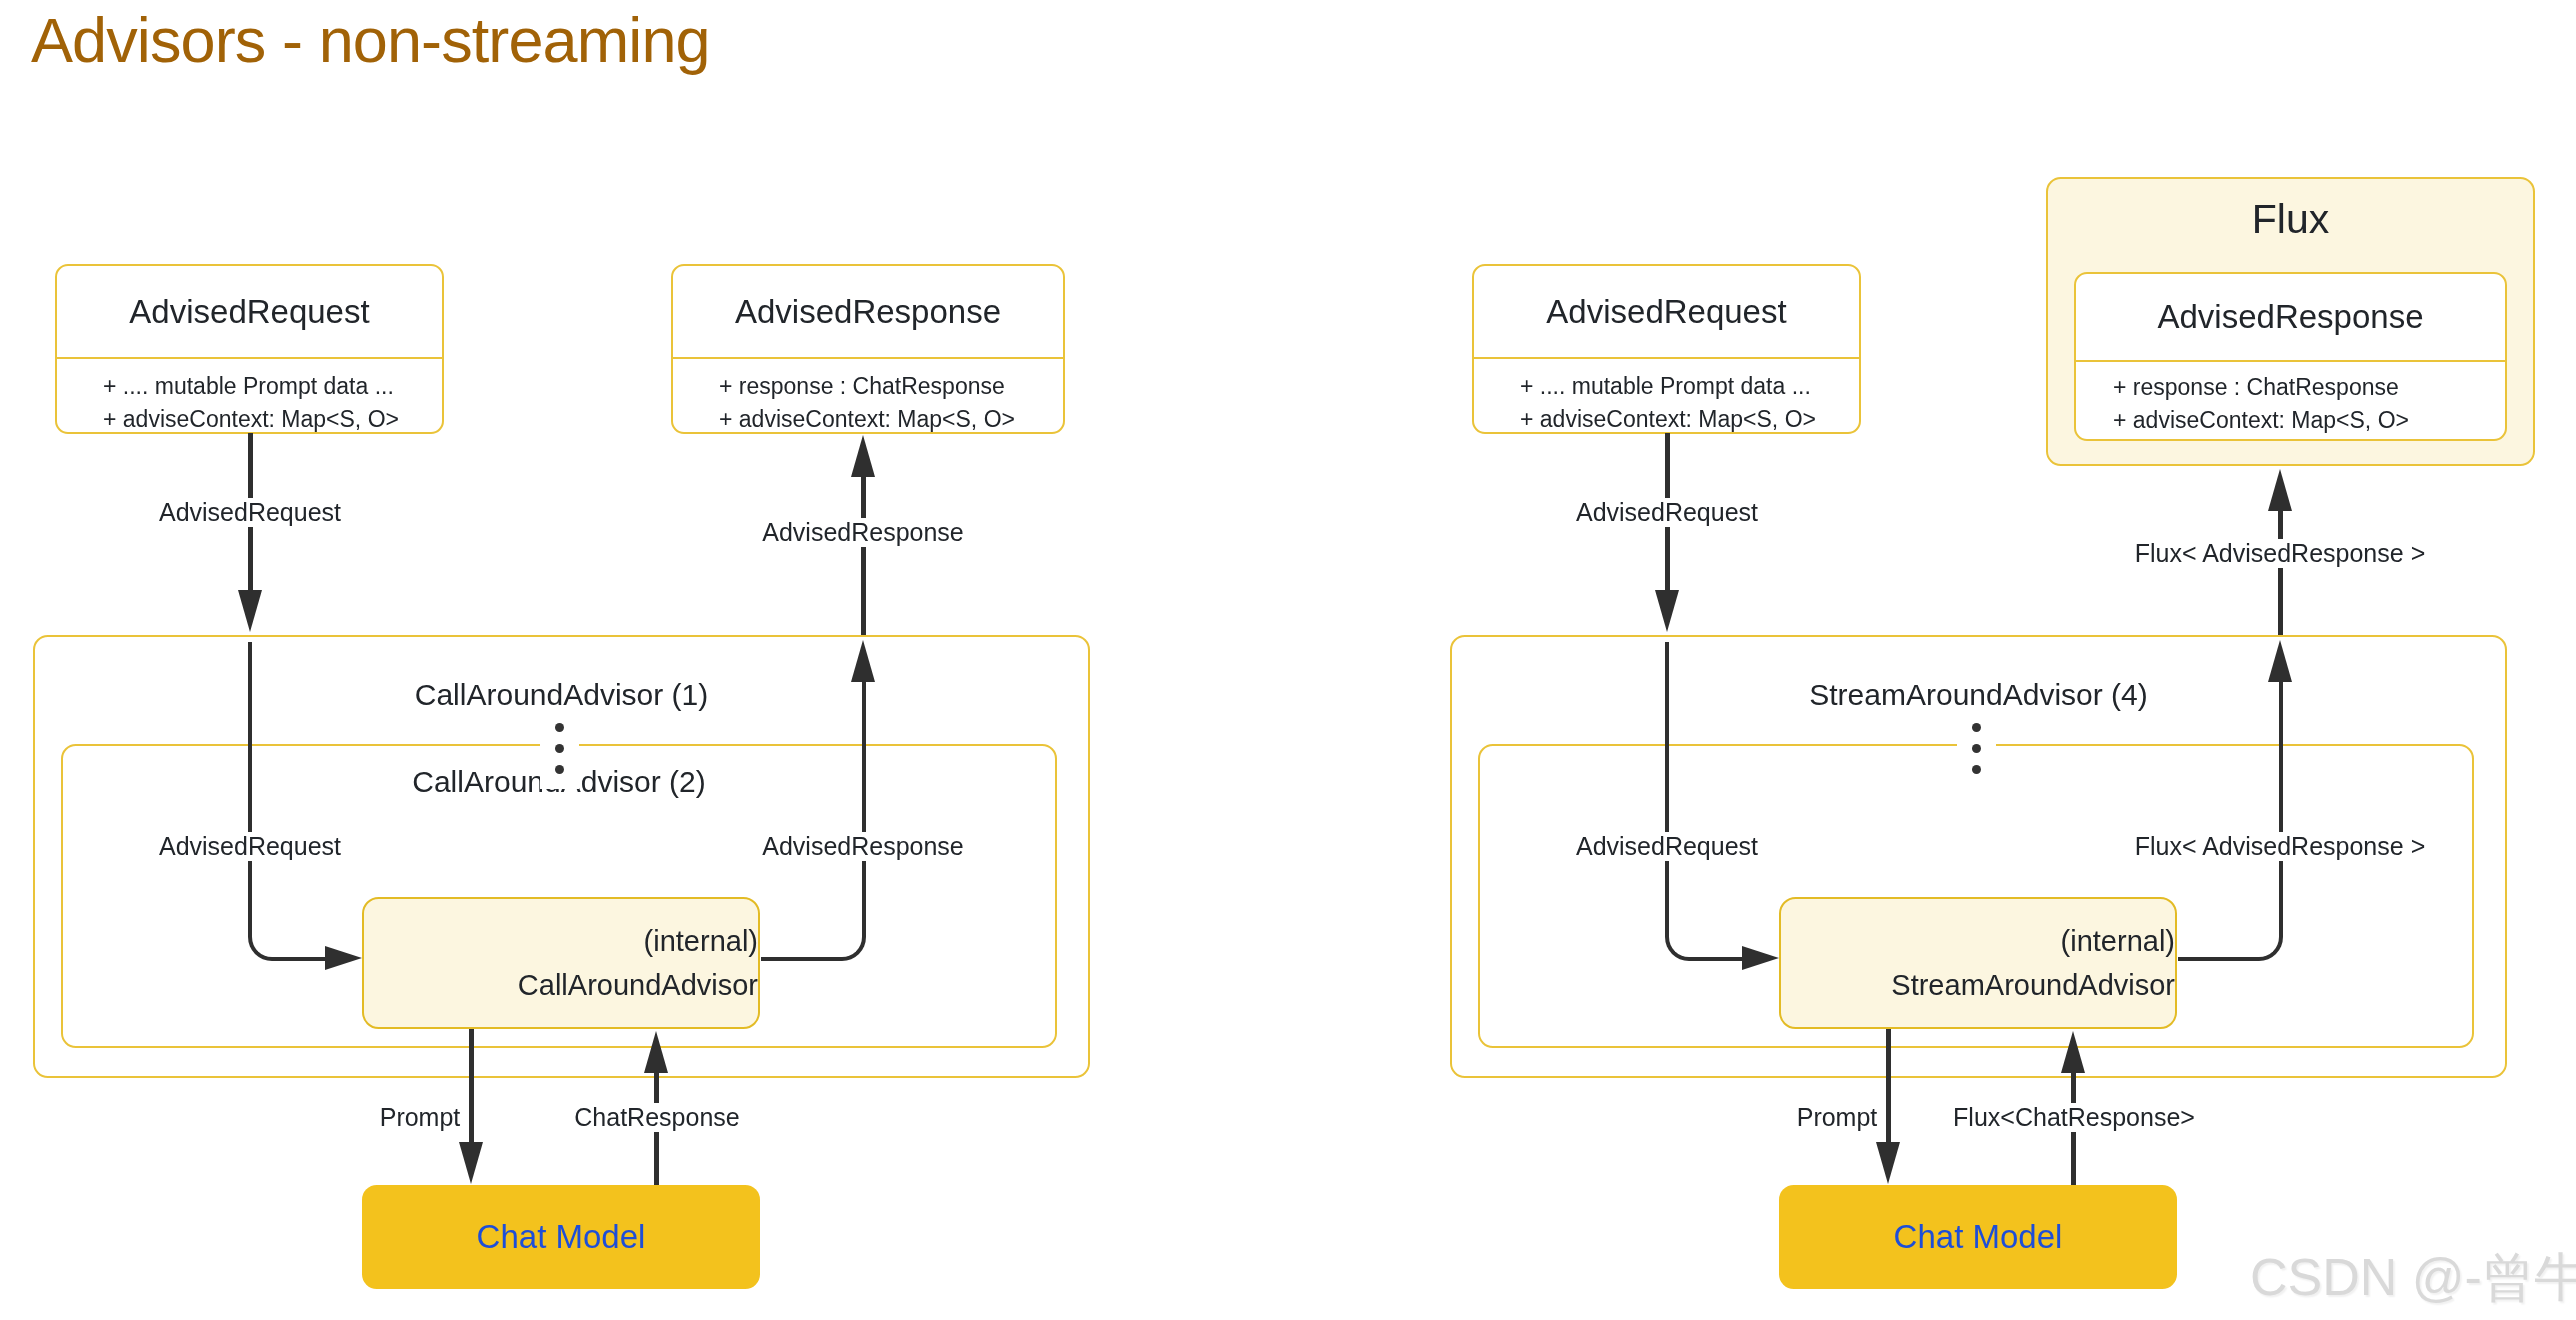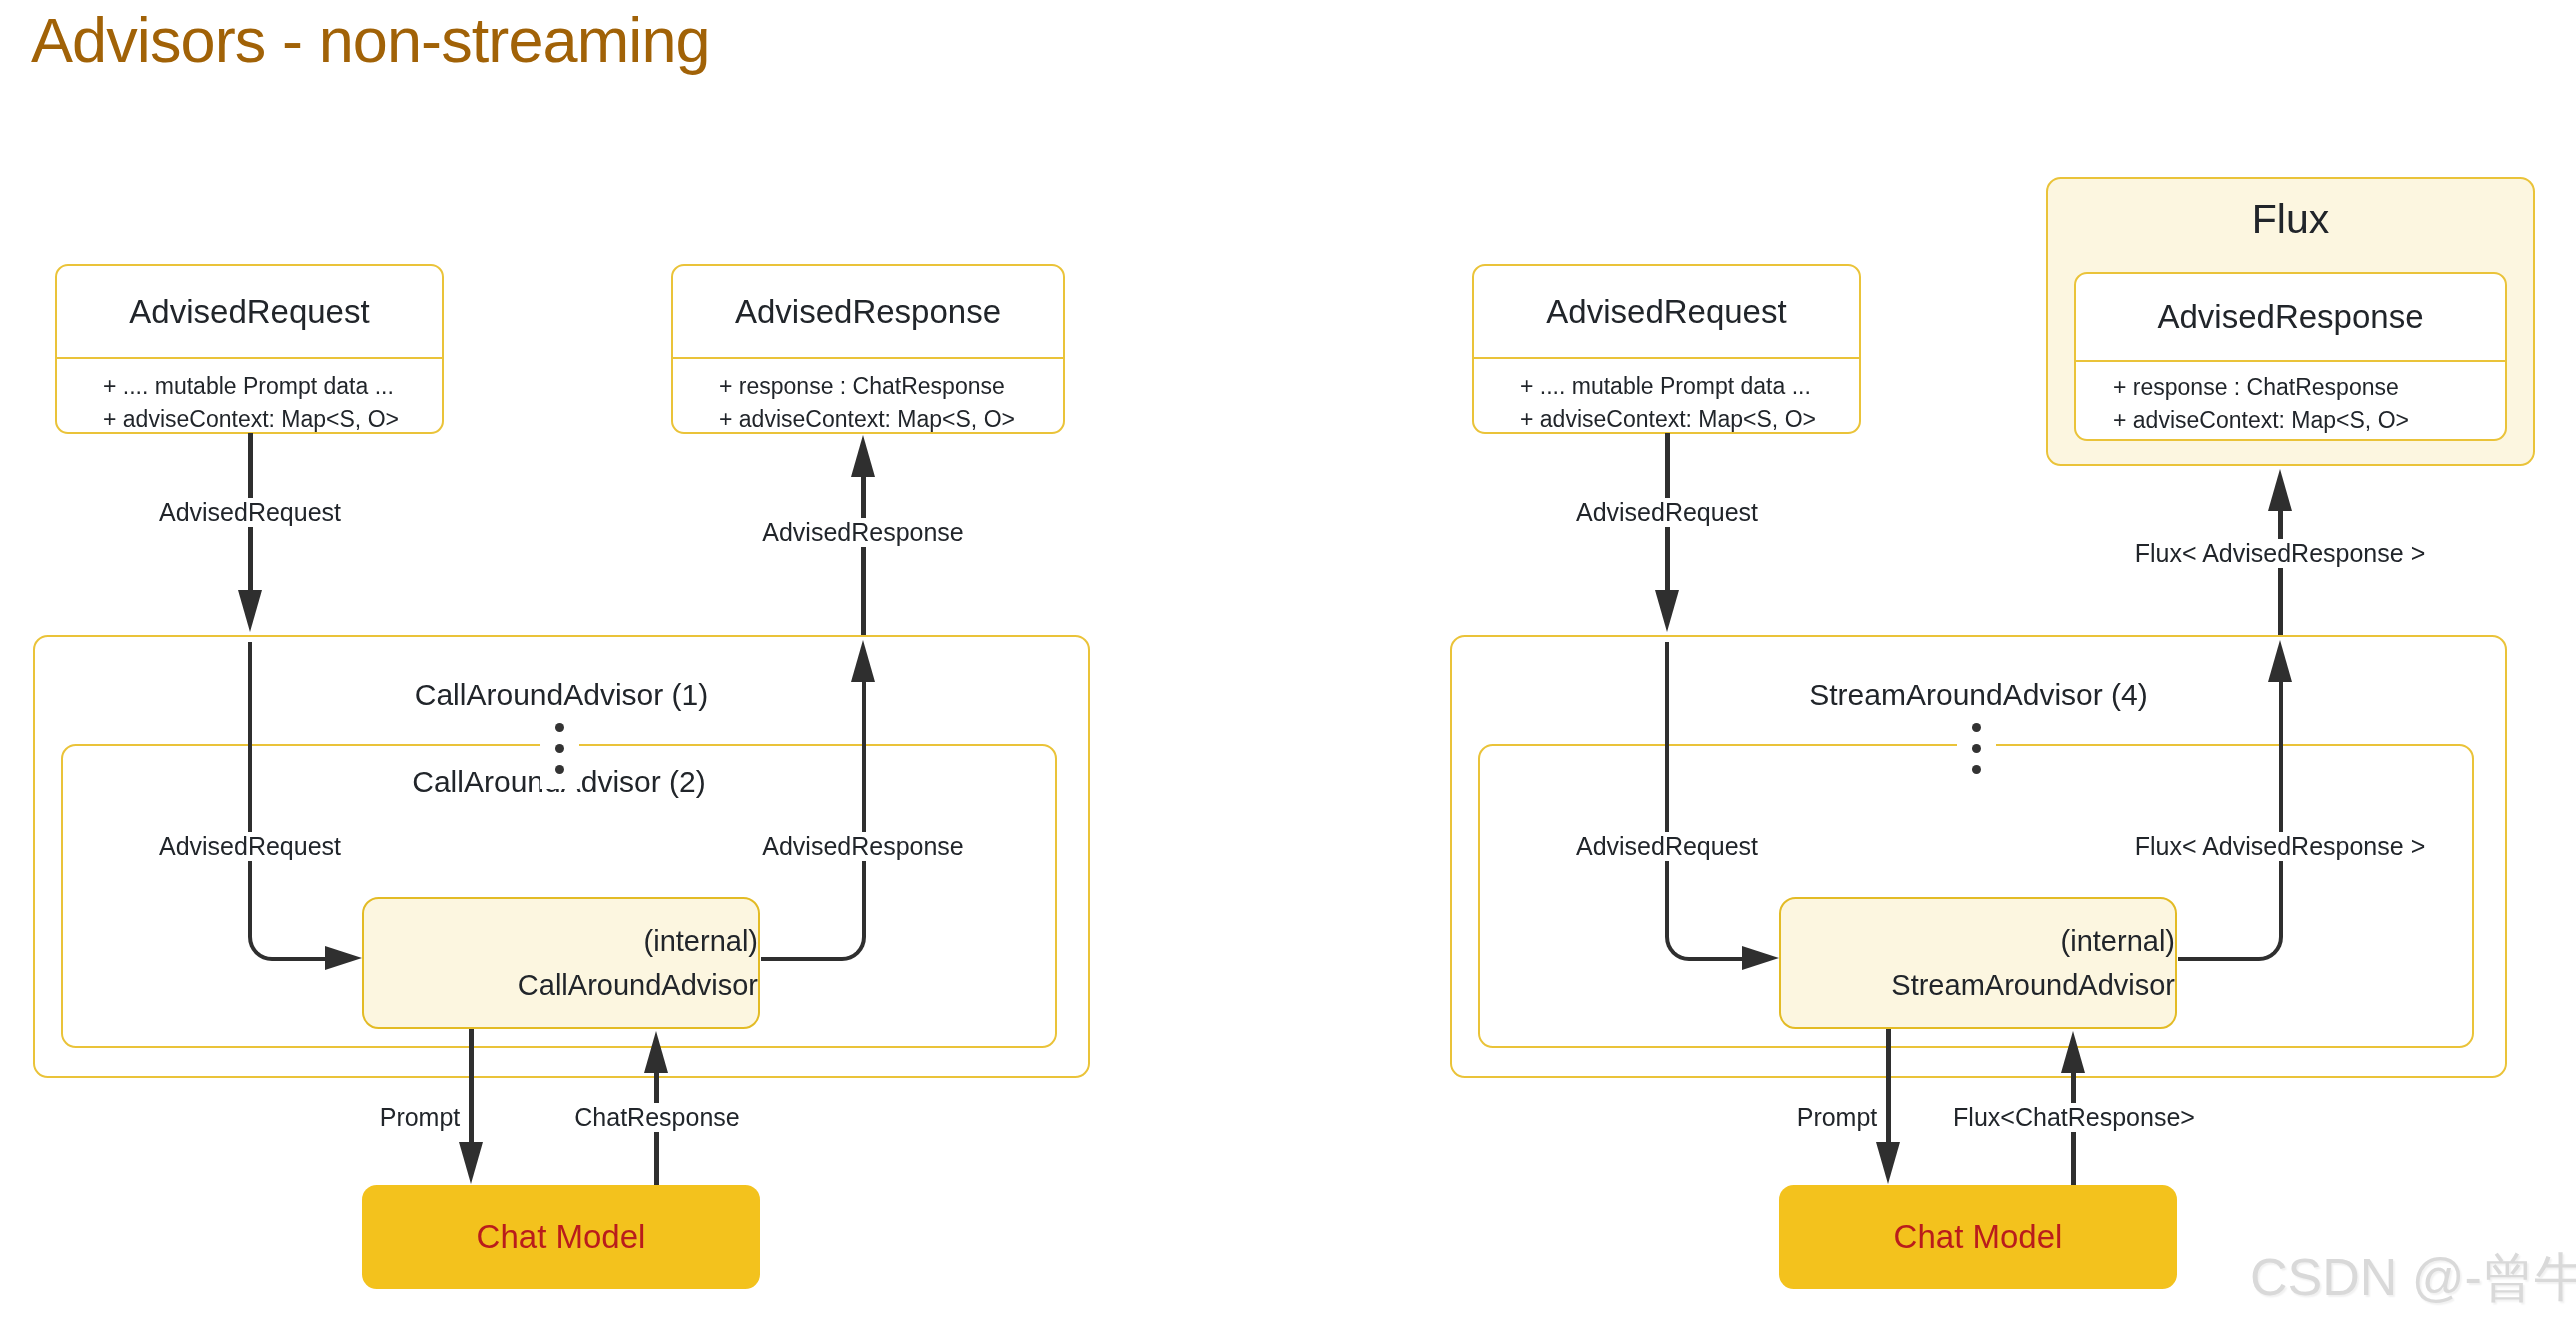--- a/index.html
+++ b/index.html
@@ -53,21 +53,21 @@
     gap:12px;z-index:4;}
   .dots span{width:9.2px;height:9.2px;border-radius:50%;background:#333;}
 
   .internalbox{position:absolute;left:362px;top:897px;width:398px;height:132px;
     background:var(--cream);border:2.8px solid #E3BB25;border-radius:16.6px;
     display:flex;flex-direction:column;align-items:flex-end;justify-content:center;
     font-size:29px;line-height:44px;z-index:3;}
 
   .chatbox{position:absolute;left:362px;top:1185px;width:398px;height:104px;
     background:var(--gold);border-radius:14.8px;display:flex;align-items:center;
-    justify-content:center;font-size:33px;color:#b91c1c;z-index:3;}
+    justify-content:center;font-size:33px;color:#1d4ed8;z-index:3;}
 
   
   .vline{position:absolute;width:4.6px;background:var(--line);z-index:5;}
   .seg-a{left:248px;top:433px;height:159px;}
   .seg-d{left:861px;top:472px;height:163px;}
   .chat-down{left:469px;top:1029px;height:116px;}
   .chat-up{left:654px;top:1070px;height:115px;}
 
   .elbow{position:absolute;z-index:5;}
   .seg-b{left:248px;top:642px;width:89px;height:319px;

